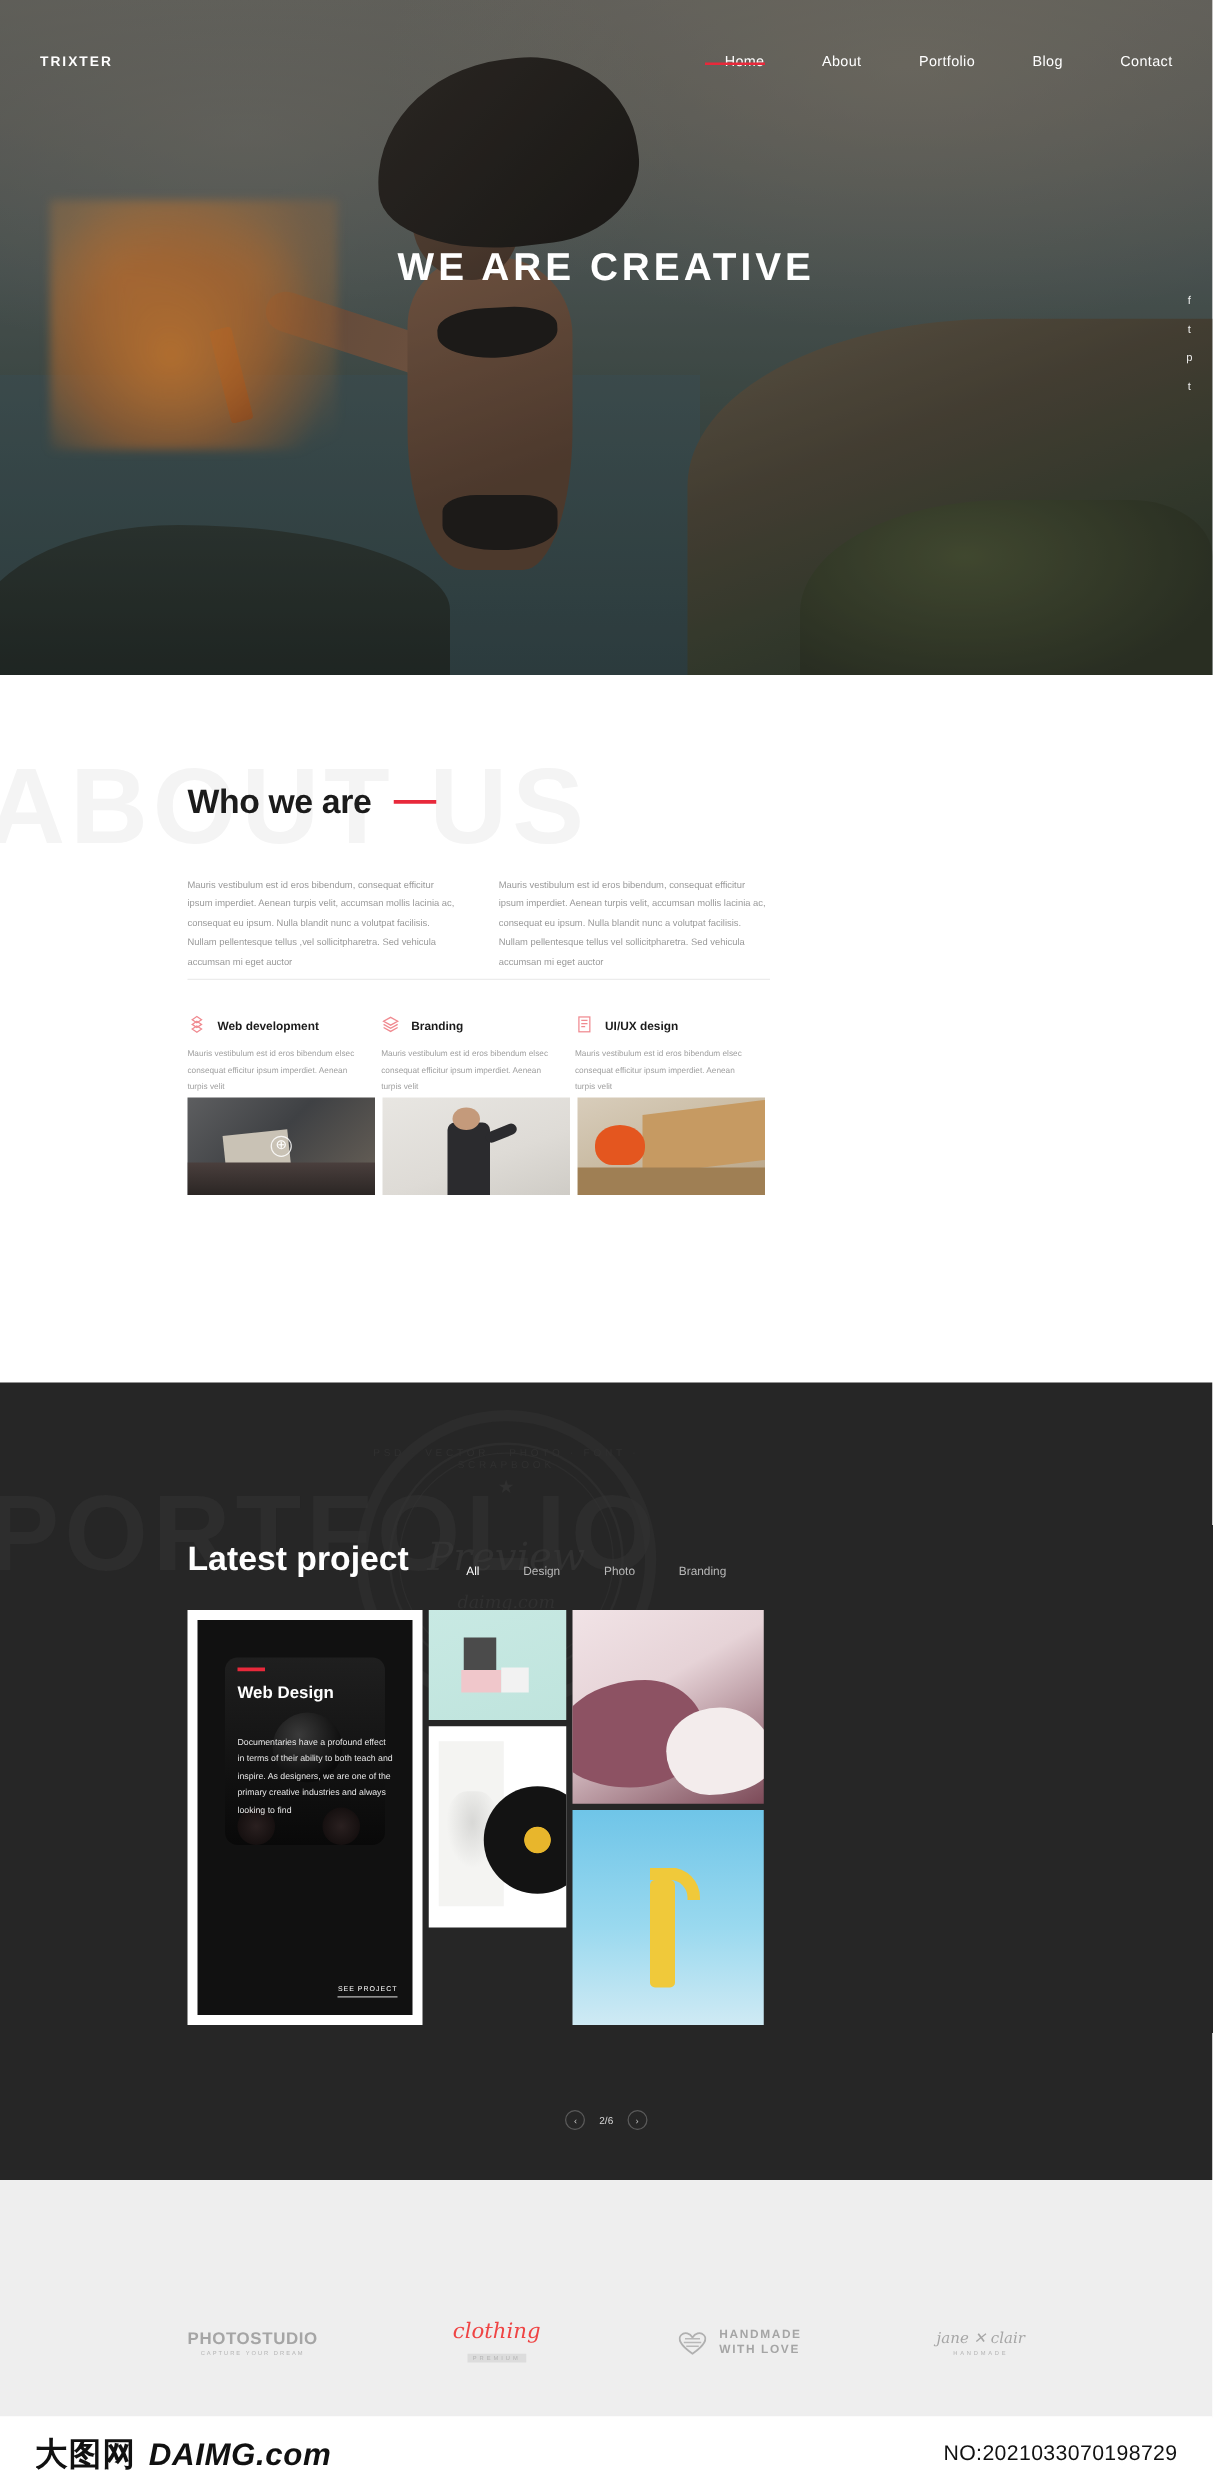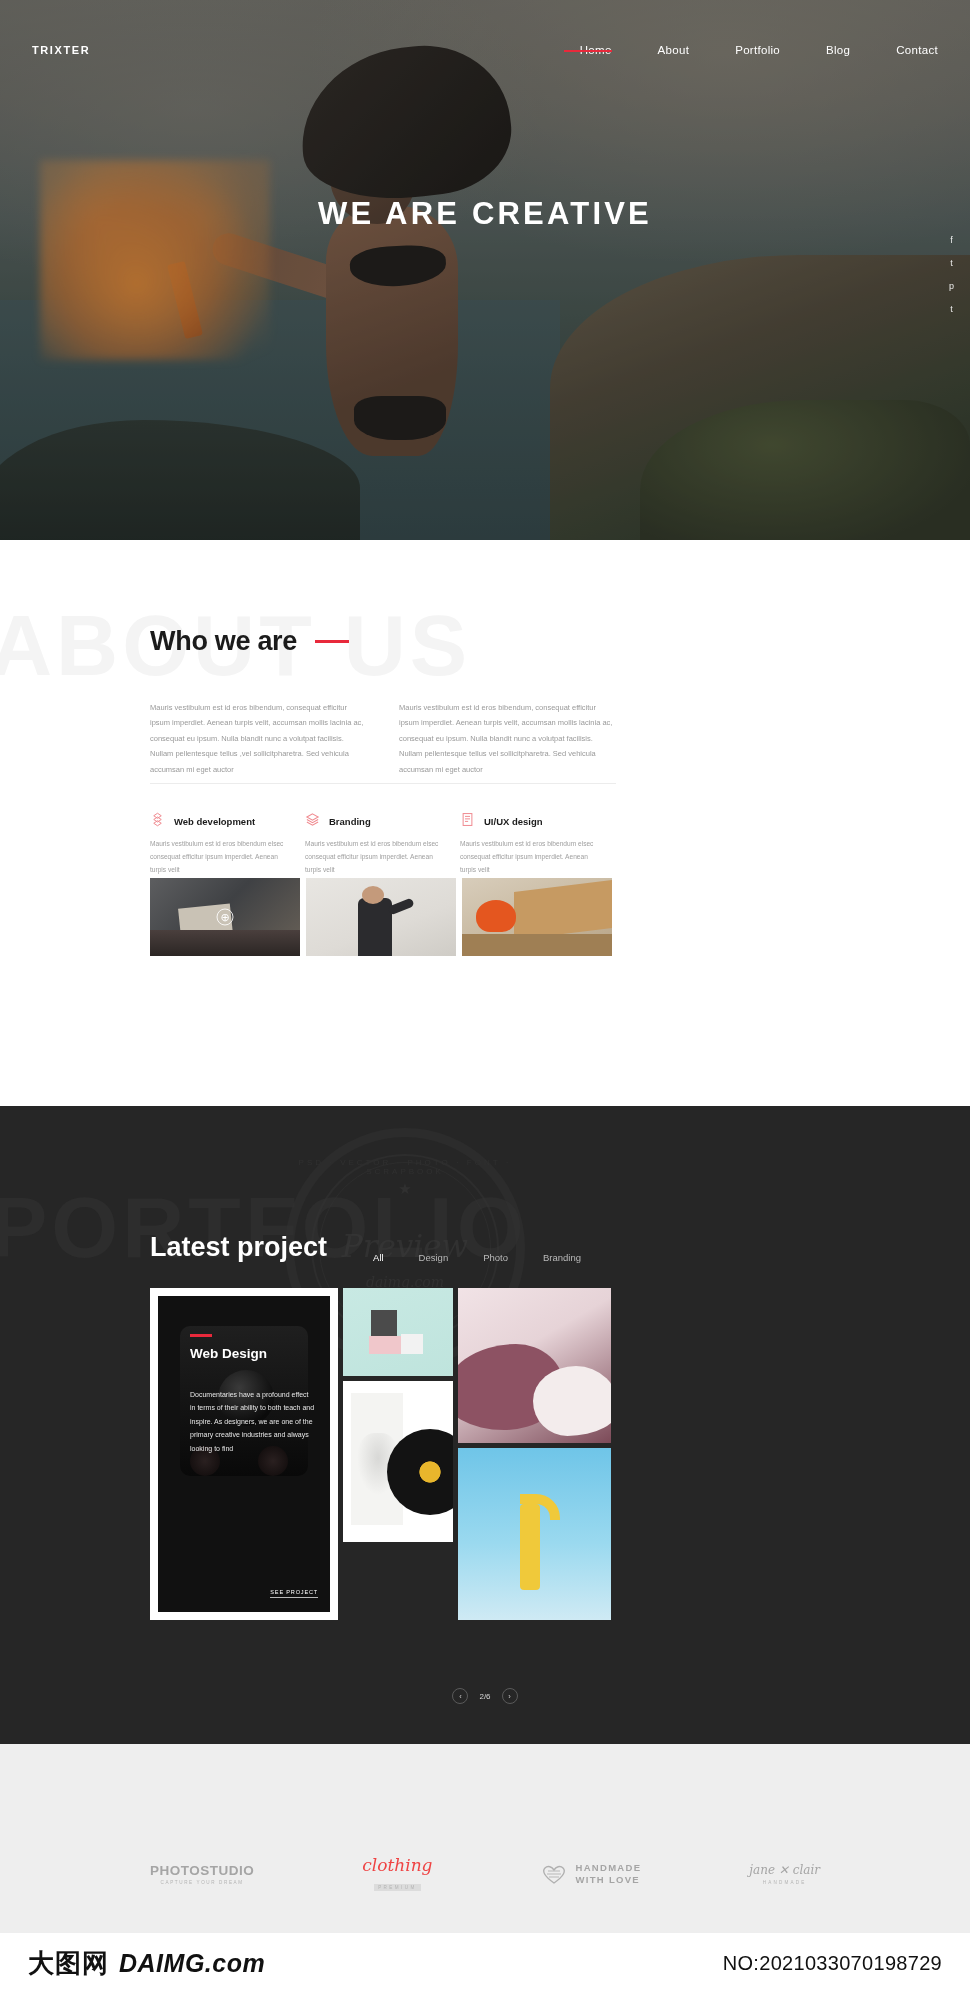--- a/index.html
+++ b/index.html
@@ -191,21 +191,21 @@
   .hm-txt div { font-size:9.5px; font-weight:700; letter-spacing:1.3px; color:#a5a5a5; }
   .jc-word { font-family:"DejaVu Serif", serif; font-style:italic; font-size:12px; color:#a5a5a5; }
   .jc-sub { font-size:4.6px; letter-spacing:2.2px; margin-top:3px; color:#b4b4b4; }
 
   
   .botbar { position:absolute; left:0; top:1933px; width:970px; height:60px; background:#fff;
     display:flex; align-items:center; justify-content:space-between; padding:0 28px; }
   .brand { display:flex; align-items:baseline; gap:10px; }
   .brand-cn { font-size:26px; font-weight:700; color:#111; letter-spacing:1px; }
   .brand-en { font-size:25px; font-weight:700; color:#111; font-style:italic; letter-spacing:.5px; }
-  .serial { font-size:20px; color:#111; letter-spacing:.3px; }
+  .serial { font-size:17px; color:#111; letter-spacing:.3px; }
 </style>
 </head>
 <body>
 
 <section class="hero">
   <div class="hero-sky"></div>
   <div class="hero-sea"></div>
   <div class="hero-cliffR"></div>
   <div class="hero-bushR"></div>
   <div class="hero-rockL"></div>

